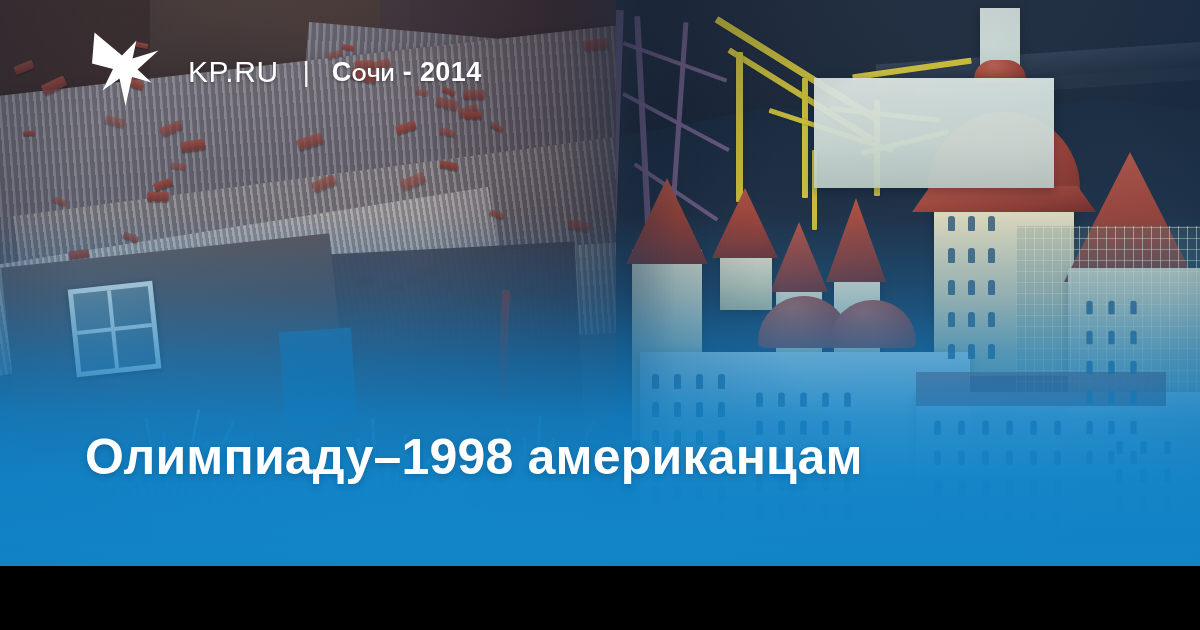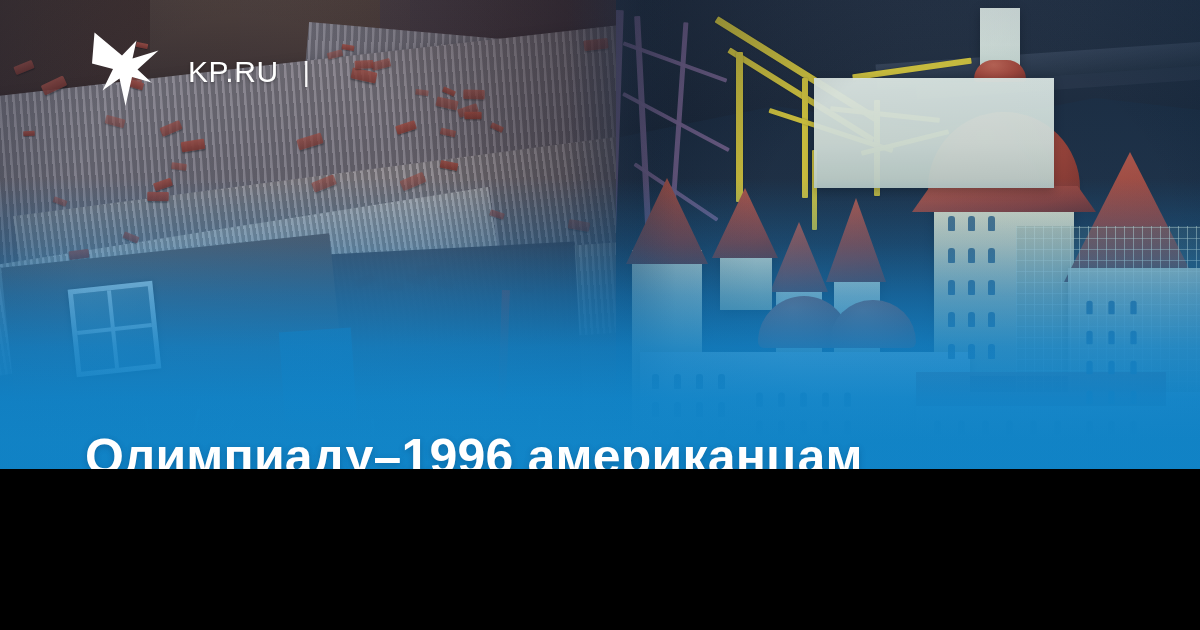--- a/index.html
+++ b/index.html
@@ -1,20 +1,20 @@
 <!DOCTYPE html>
 <html><head>
 <meta charset="utf-8">
 <style>
   html,body{margin:0;padding:0;background:#000;}
   body{font-family:"Liberation Sans","DejaVu Sans",sans-serif;}
 
   #stage{
     position:relative;
-    width:1200px;height:469px;
+    width:1200px;height:566px;
     overflow:hidden;
     background:#ef4444;
   }
 
   
   .photo{position:absolute;top:0;height:630px;overflow:hidden;}
 
   
   #photo-left{left:0;width:616px;
     background:
@@ -579,20 +579,21 @@
   <div id="blue-overlay2"></div>
 
   <div id="header">
     <svg id="logo-bird" viewBox="0 0 70 80" aria-hidden="true">
       <path fill="#ffffff" d="M2.5 4.5 L30 27.5 L44.5 12.5 L40.5 30.5 L66.5 22.5 L45.5 41.5
            L59.5 54.5 L40 49 L33.5 78 L27.5 50.5 L10.5 62.5 L21 41 L0 35.5 Z"></path>
     </svg>
     <div id="brand-wrap">
       <span id="brand-name">KP.RU</span>
       <span id="brand-sep">|</span>
+      <span id="brand-section">Сочи - 2014</span>
     </div>
   </div>
 
   <div id="headline">
-    <div class="hl-line">Олимпиаду–1996 американцам</div>
+    <div class="hl-line">Олимпиаду–1998 американцам</div>
   </div>
 
 </div>
 
 </body></html>

